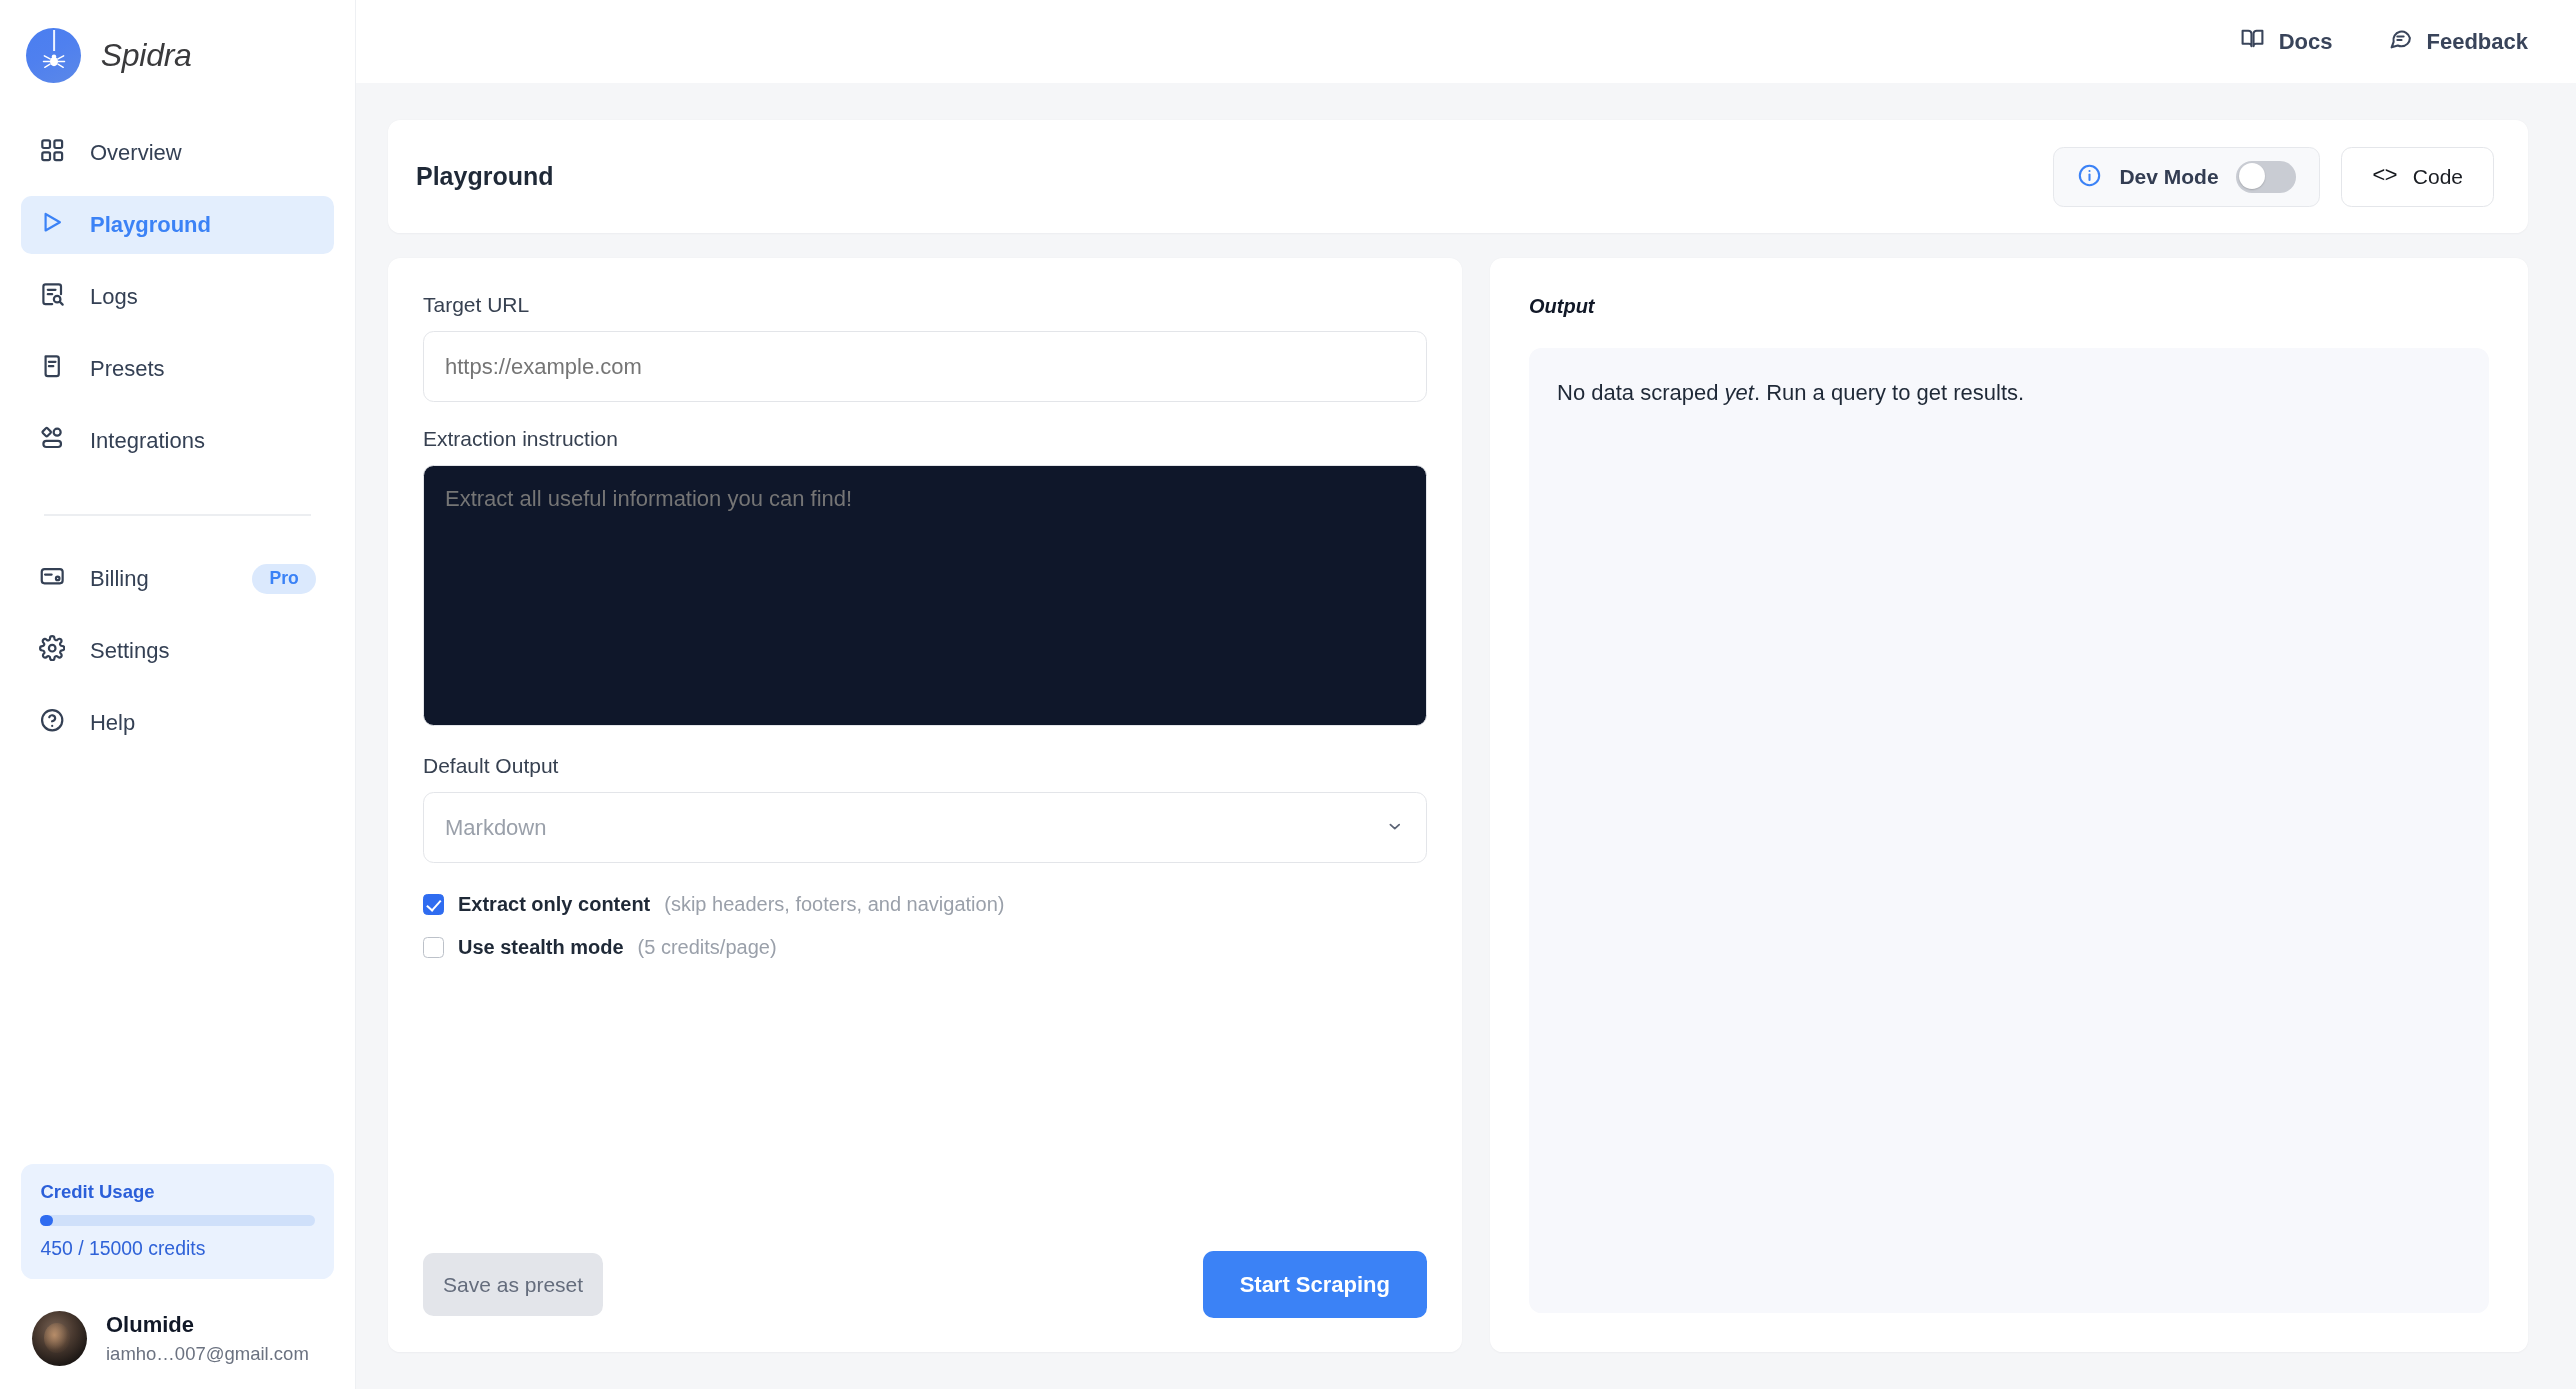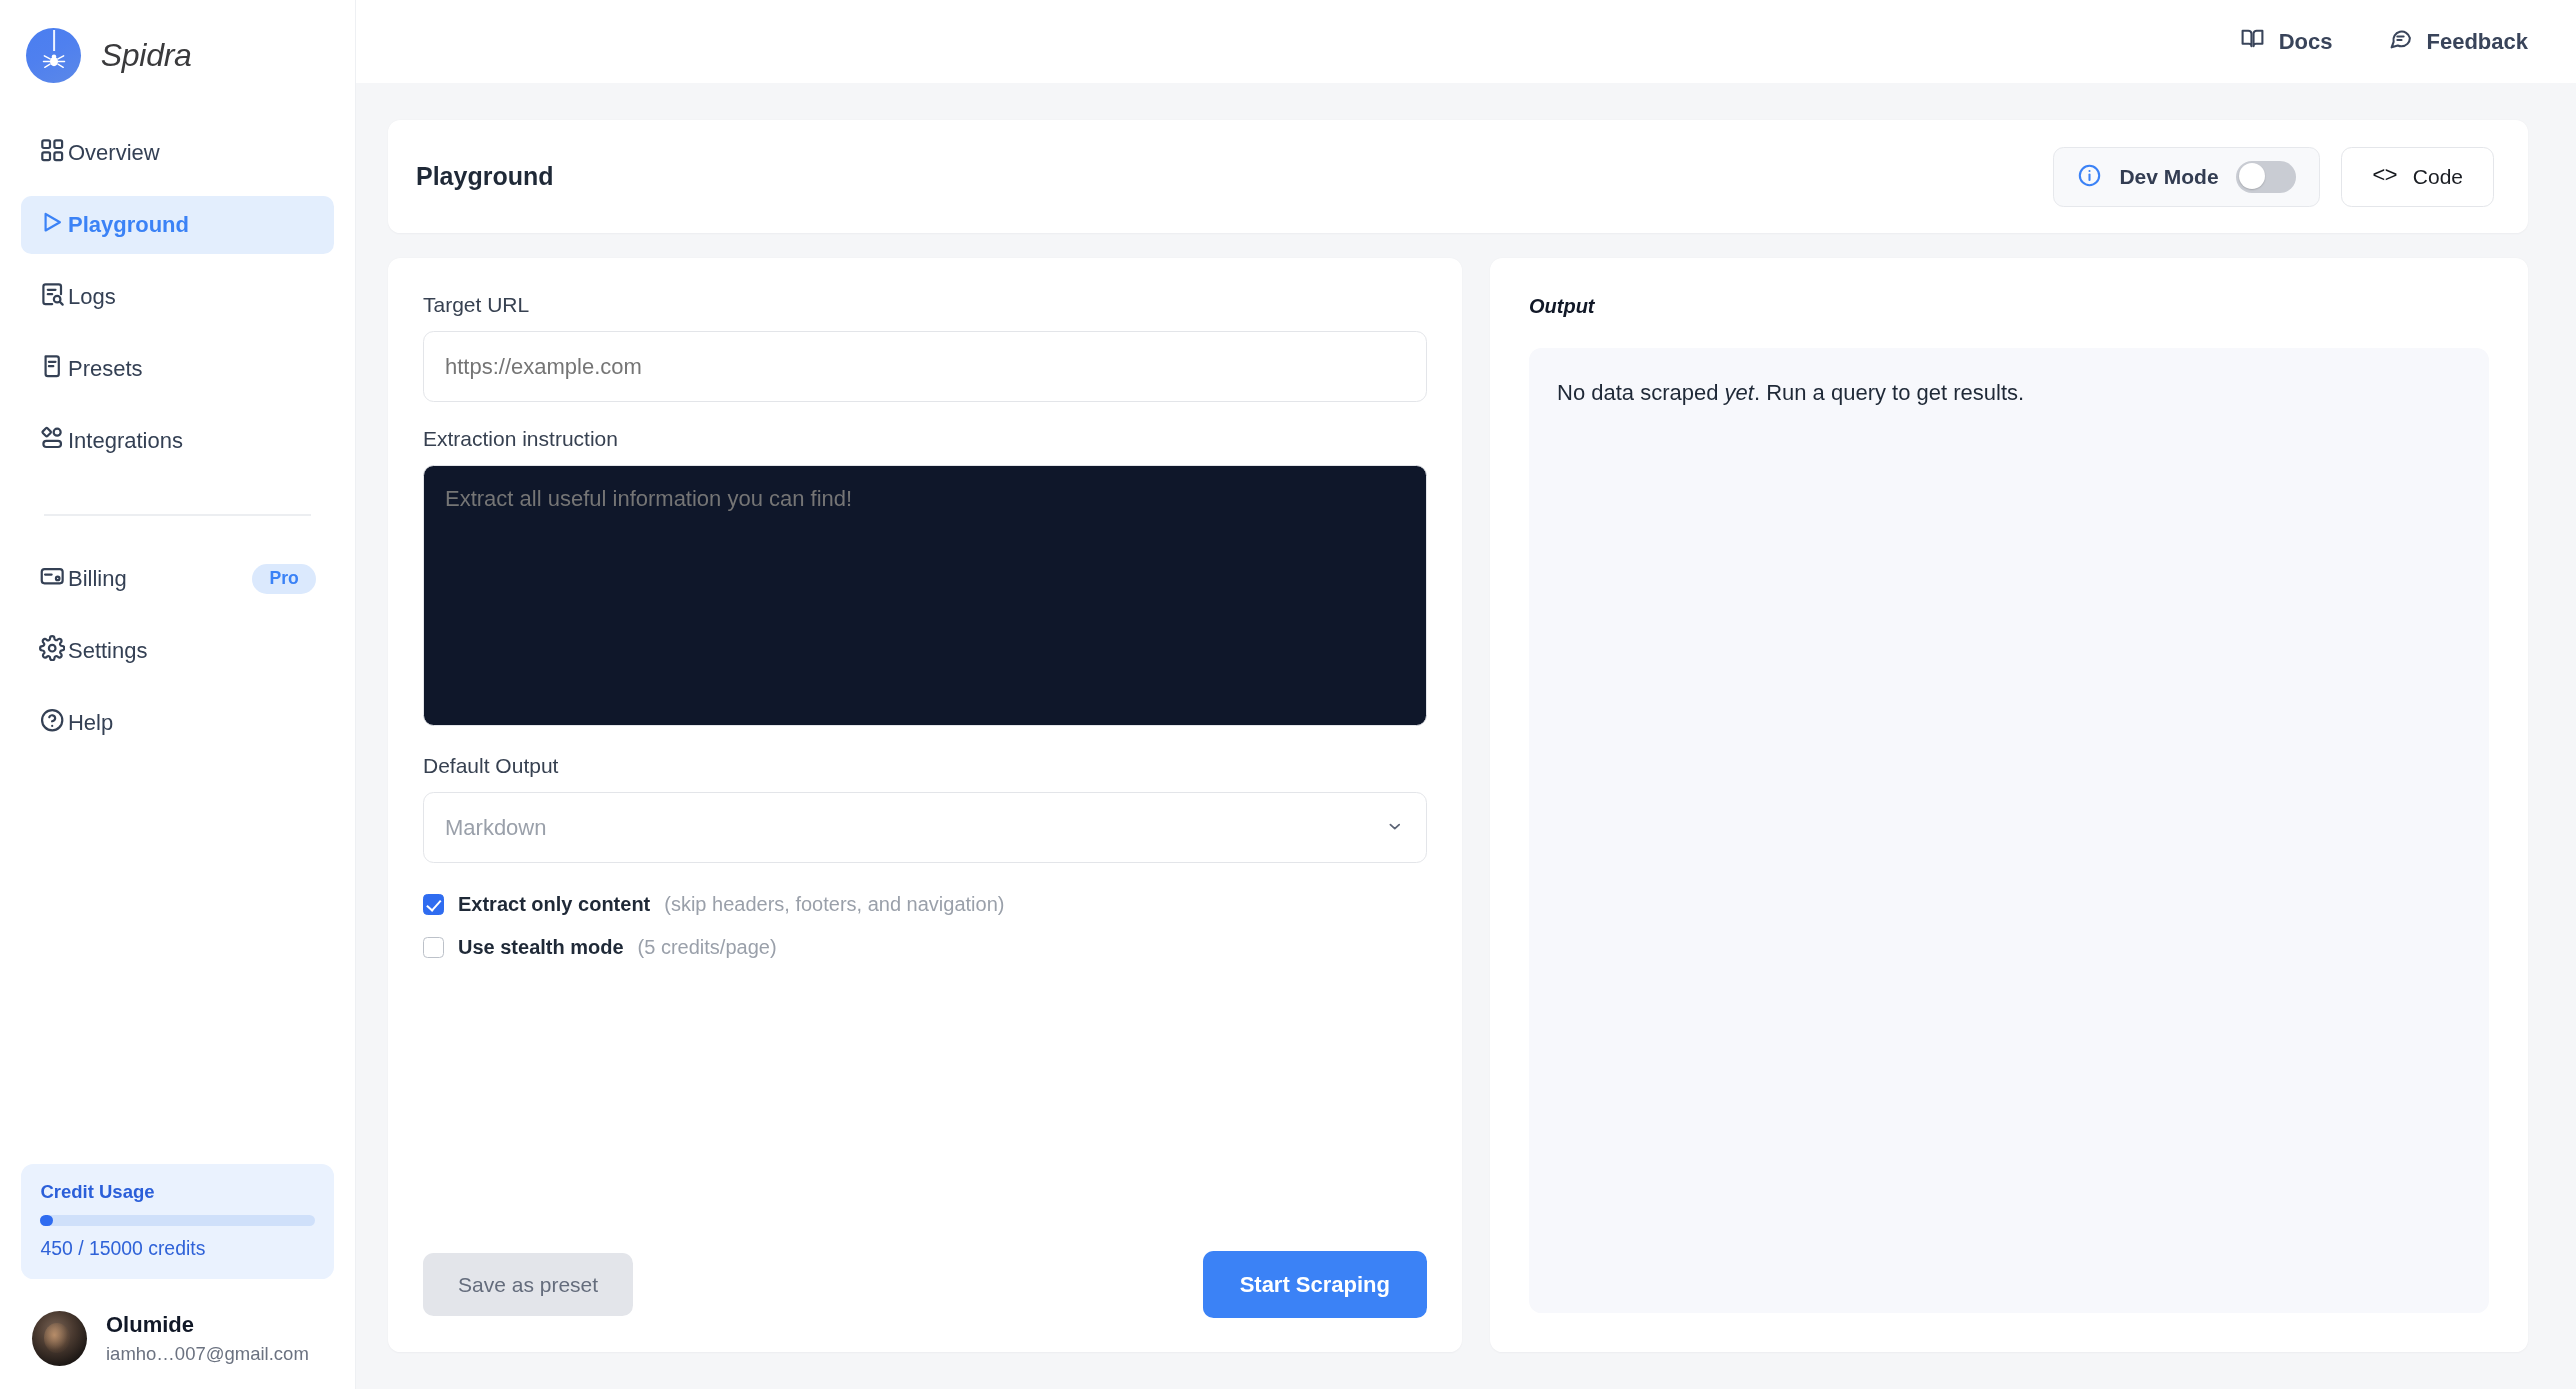--- a/index.html
+++ b/index.html
@@ -28,21 +28,21 @@
   }
   .brand-logo .thread {
     position: absolute; left: 50%; top: 1.8px; width: 1.8px; height: 21px;
     background: #eef3ff; transform: translateX(-50%);
   }
   .brand-logo .spider { position: absolute; left: 50%; top: 23px; transform: translateX(-50%); }
   .brand-name { font-size: 32px; font-weight: 400; color: #3a3a3c; letter-spacing: -0.3px; }
 
   .nav { margin-top: 41px; padding: 0 21px; display: flex; flex-direction: column; }
   .nav-item {
-    display: flex; align-items: center; gap: 3px;
+    display: flex; align-items: center; gap: 25px;
     height: 58px; padding: 0 17.6px; border-radius: 10.6px;
     color: #344054; font-size: 22px; cursor: pointer;
     margin-bottom: 14px;
   }
   .nav-item .nav-label { flex: 1; }
   .nav-item.active { background: #e3eefd; color: #3b82f6; font-weight: 700; }
   .nav-item.active svg { stroke: #3b82f6; }
   .nav-item svg { stroke: #344054; flex: 0 0 auto; }
 
   .nav-divider { height: 1.8px; background: #eceef1; margin: 30px 23px 34px 23px; }
@@ -148,21 +148,21 @@
   .cbox.checked::after {
     content: ""; position: absolute; left: 6.2px; top: 1.8px; width: 6.2px; height: 11.5px;
     border: solid #fff; border-width: 0 2.6px 2.6px 0; transform: rotate(42deg);
   }
   .check-main { font-size: 20px; color: #1f2937; font-weight: 600; }
   .check-sub { font-size: 20px; color: #9aa0aa; }
 
   .footer-row { margin-top: auto; display: flex; align-items: center; justify-content: space-between; }
   .btn-secondary {
     background: #e3e5ea; color: #646c7c; border: none; border-radius: 10.6px;
-    height: 63px; padding: 0 35px; font-size: 21px; font-weight: 500; cursor: pointer;
+    height: 63px; padding: 0 20px; font-size: 21px; font-weight: 500; cursor: pointer;
     font-family: "Liberation Sans", sans-serif;
   }
   .btn-primary {
     background: #3b82f6; color: #ffffff; border: none; border-radius: 10.6px;
     height: 67px; padding: 0 37px; font-size: 22px; font-weight: 700; cursor: pointer;
     font-family: "Liberation Sans", sans-serif;
   }
 
   .output-title { font-size: 20px; font-weight: 700; color: #111827; margin-bottom: 30px; font-style: italic; }
   .output-box {

